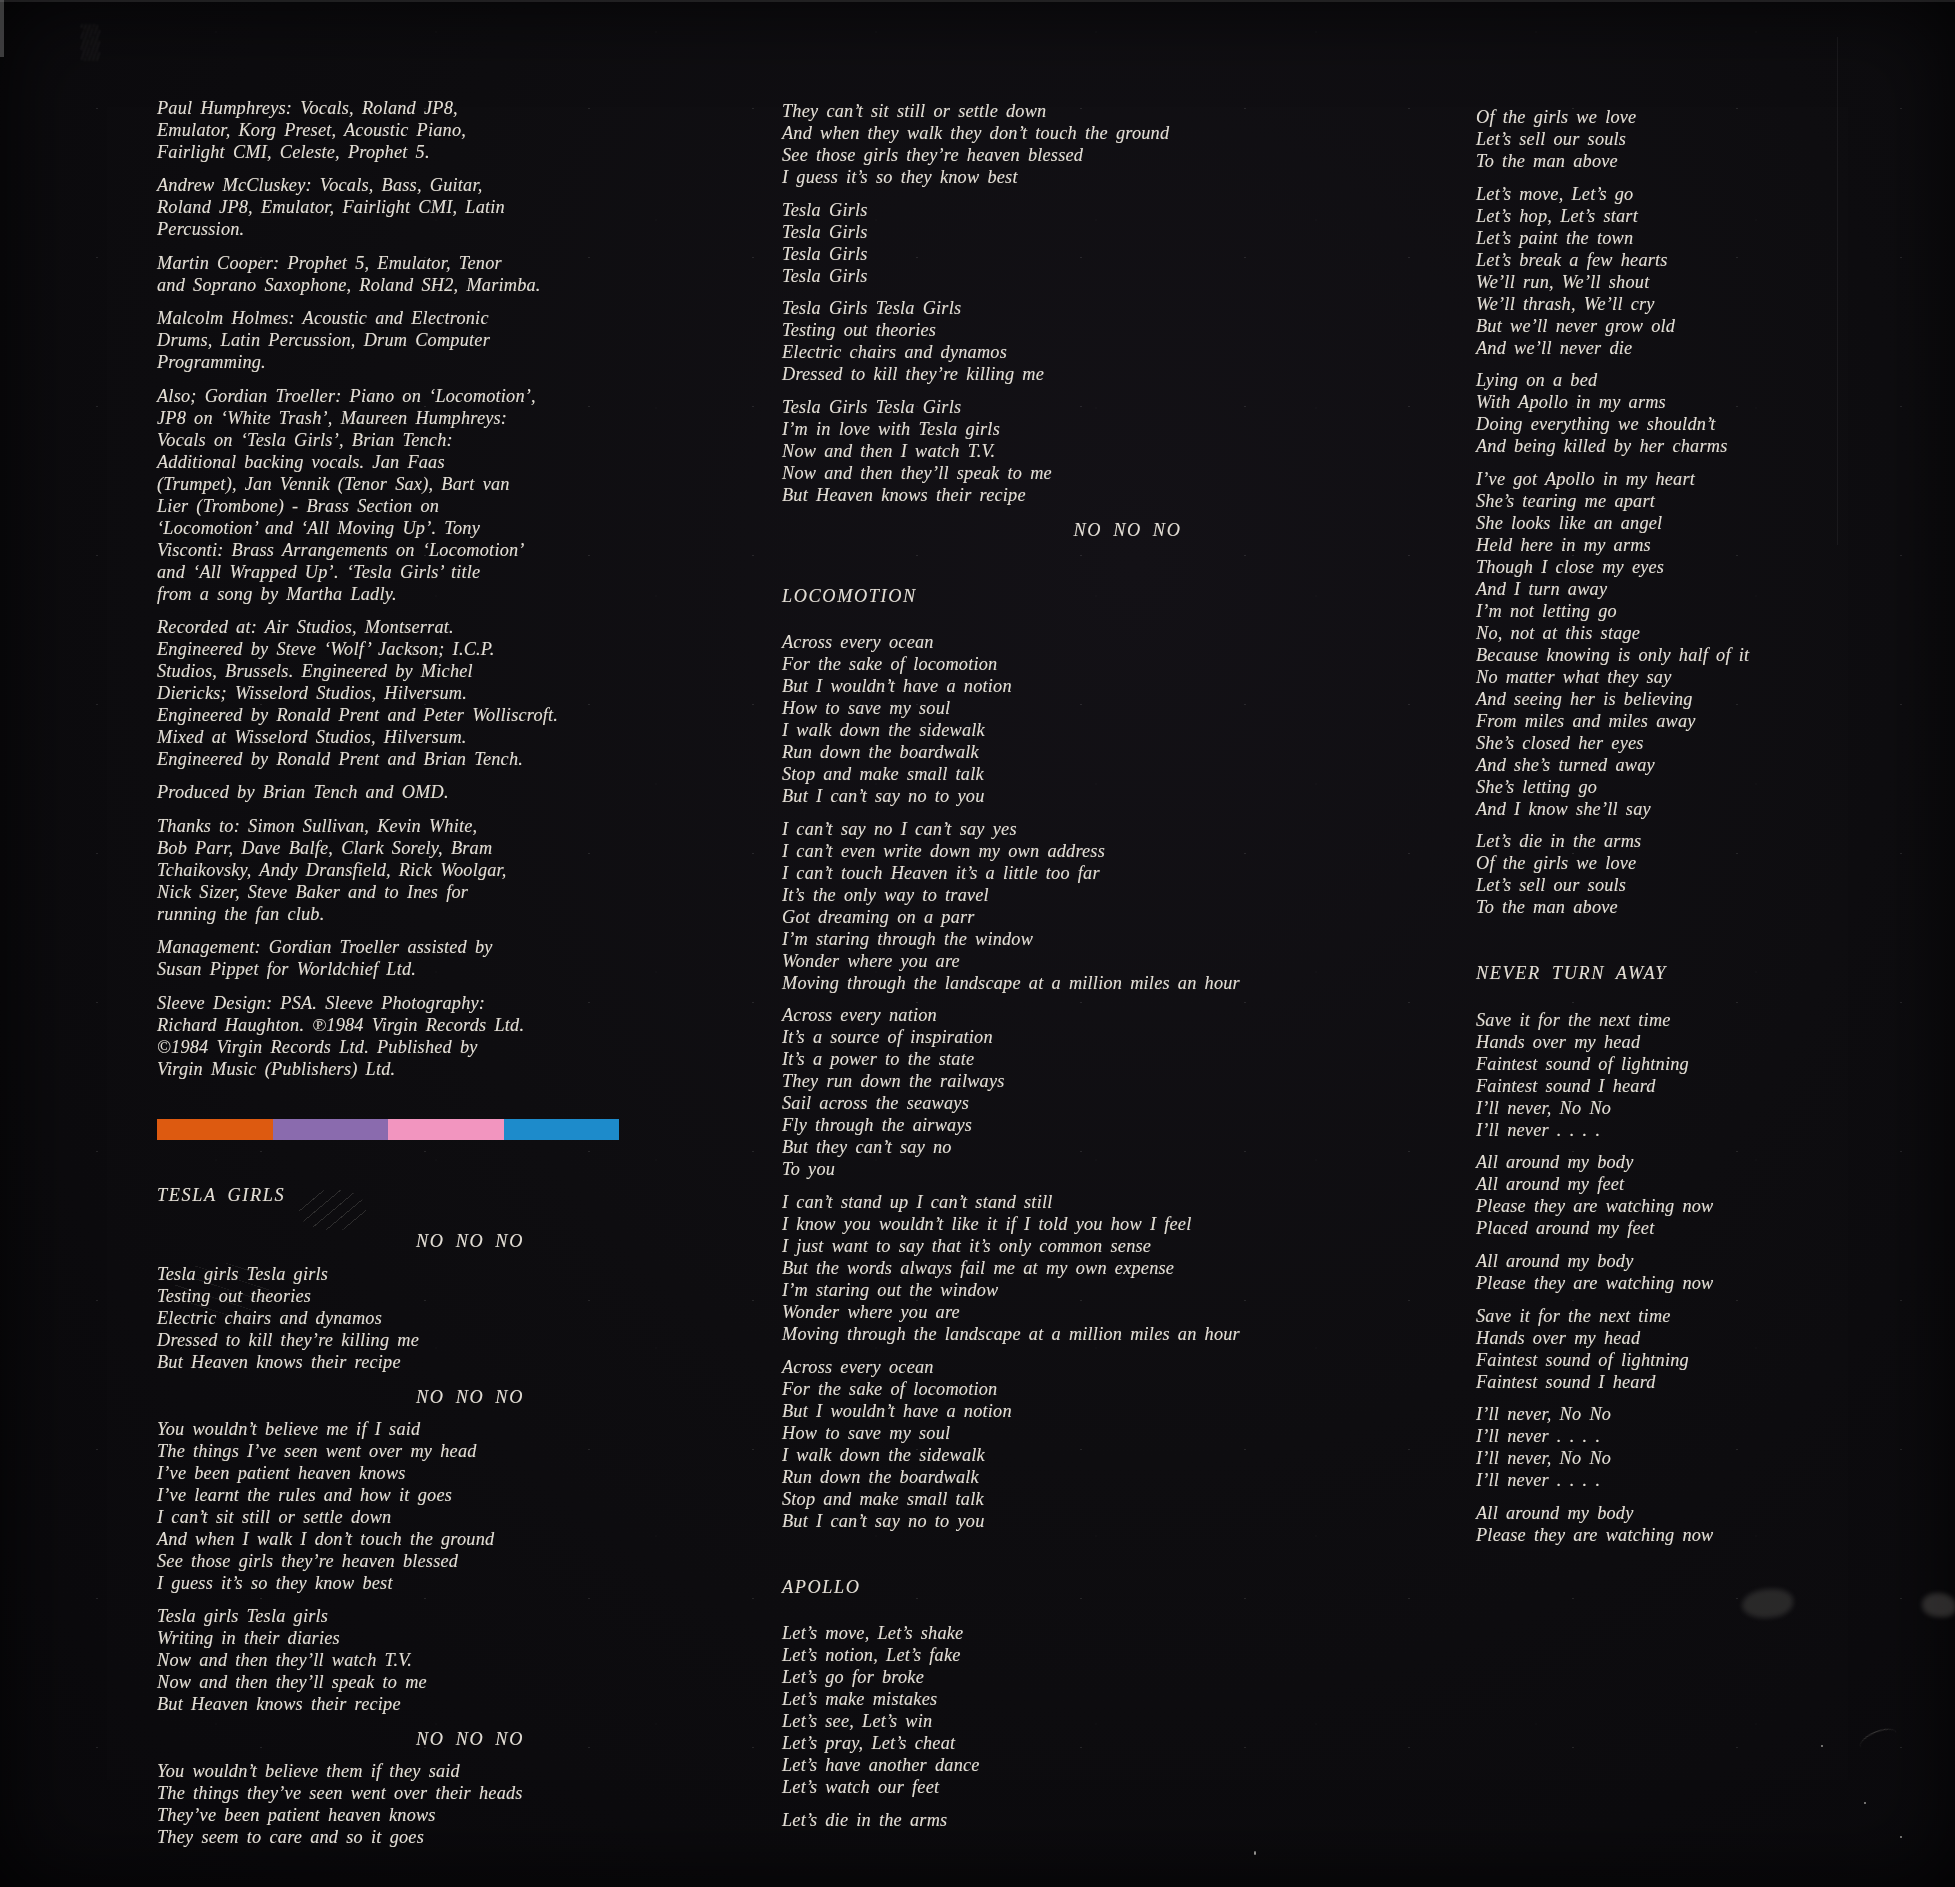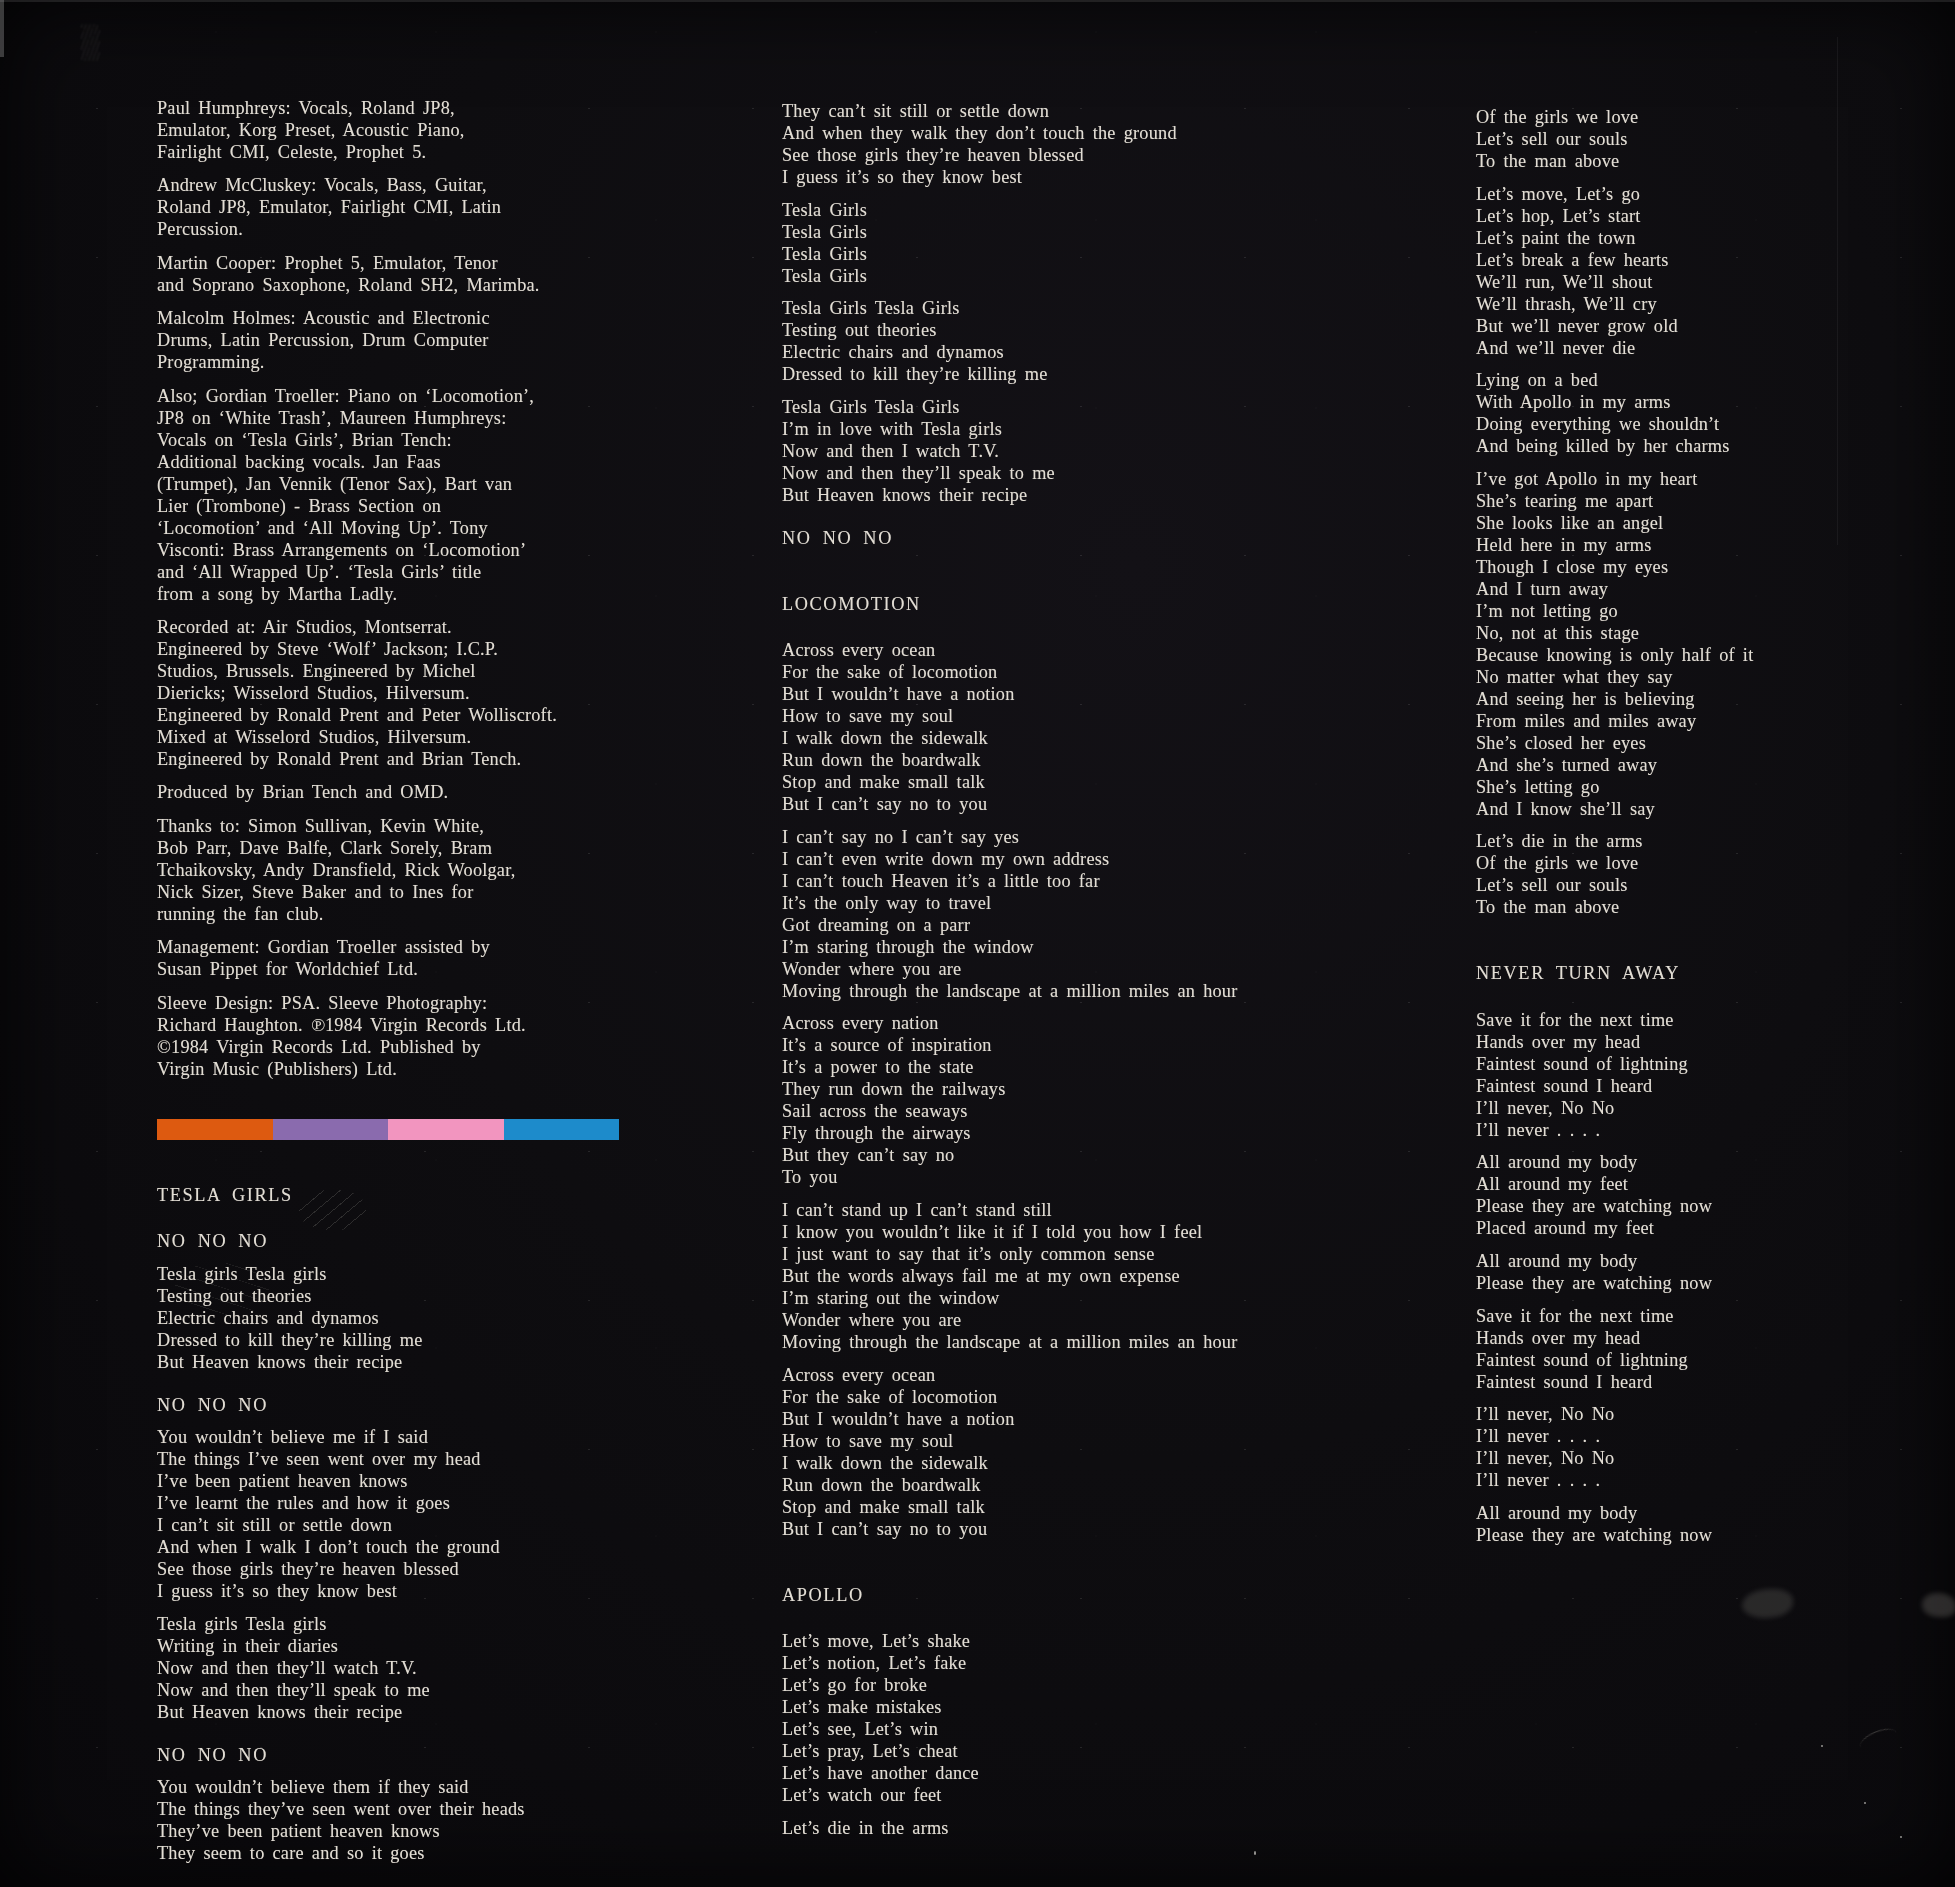--- a/index.html
+++ b/index.html
@@ -11,20 +11,21 @@
     background: #0a090c;
     font-family: "Liberation Serif", "DejaVu Serif", serif;
   }
   .page {
     position: relative;
     width: 1955px; height: 1887px;
     background:
       radial-gradient(ellipse at 58% 30%, #131116 0%, #0e0d10 48%, #0a090c 100%);
     box-shadow: inset 0 0 89px rgba(0,0,0,0.85);
     color: #e2ddd4;
+    font-style: italic;
   }
   
   .page::before {
     content: "";
     position: absolute; inset: 0;
     background-image:
       radial-gradient(circle, rgba(255,255,255,0.10) 0 0.6px, transparent 0.9px),
       radial-gradient(circle, rgba(255,255,255,0.055) 0 0.4px, transparent 0.7px),
       radial-gradient(circle, rgba(255,255,255,0.04) 0 0.5px, transparent 0.8px);
     background-size: 164px 149px, 104px 86px, 220px 188px;
@@ -50,21 +51,21 @@
   .block.credit { margin-top: 11.4px; }
   .block.stanza { margin-top: 10.6px; }
   .heading {
     font-size: 18.3px;
     line-height: 22px;
     letter-spacing: 1.6px;
     word-spacing: 4.9px;
     white-space: nowrap;
     text-shadow: 0 0 0.8px rgba(226,221,212,0.35);
   }
-  .heading.refrain { margin-top: 21px; }
+  .heading.refrain { margin-top: 13px; text-align: center; }
   .heading.title   { margin-top: 44px; margin-bottom: 24.4px; }
   .column > :first-child { margin-top: 0; }
 
   .stripe {
     margin-top: 39px;
     width: 462px; height: 21px;
     display: flex;
   }
   .stripe-seg { flex: 1 1 0; }
 

